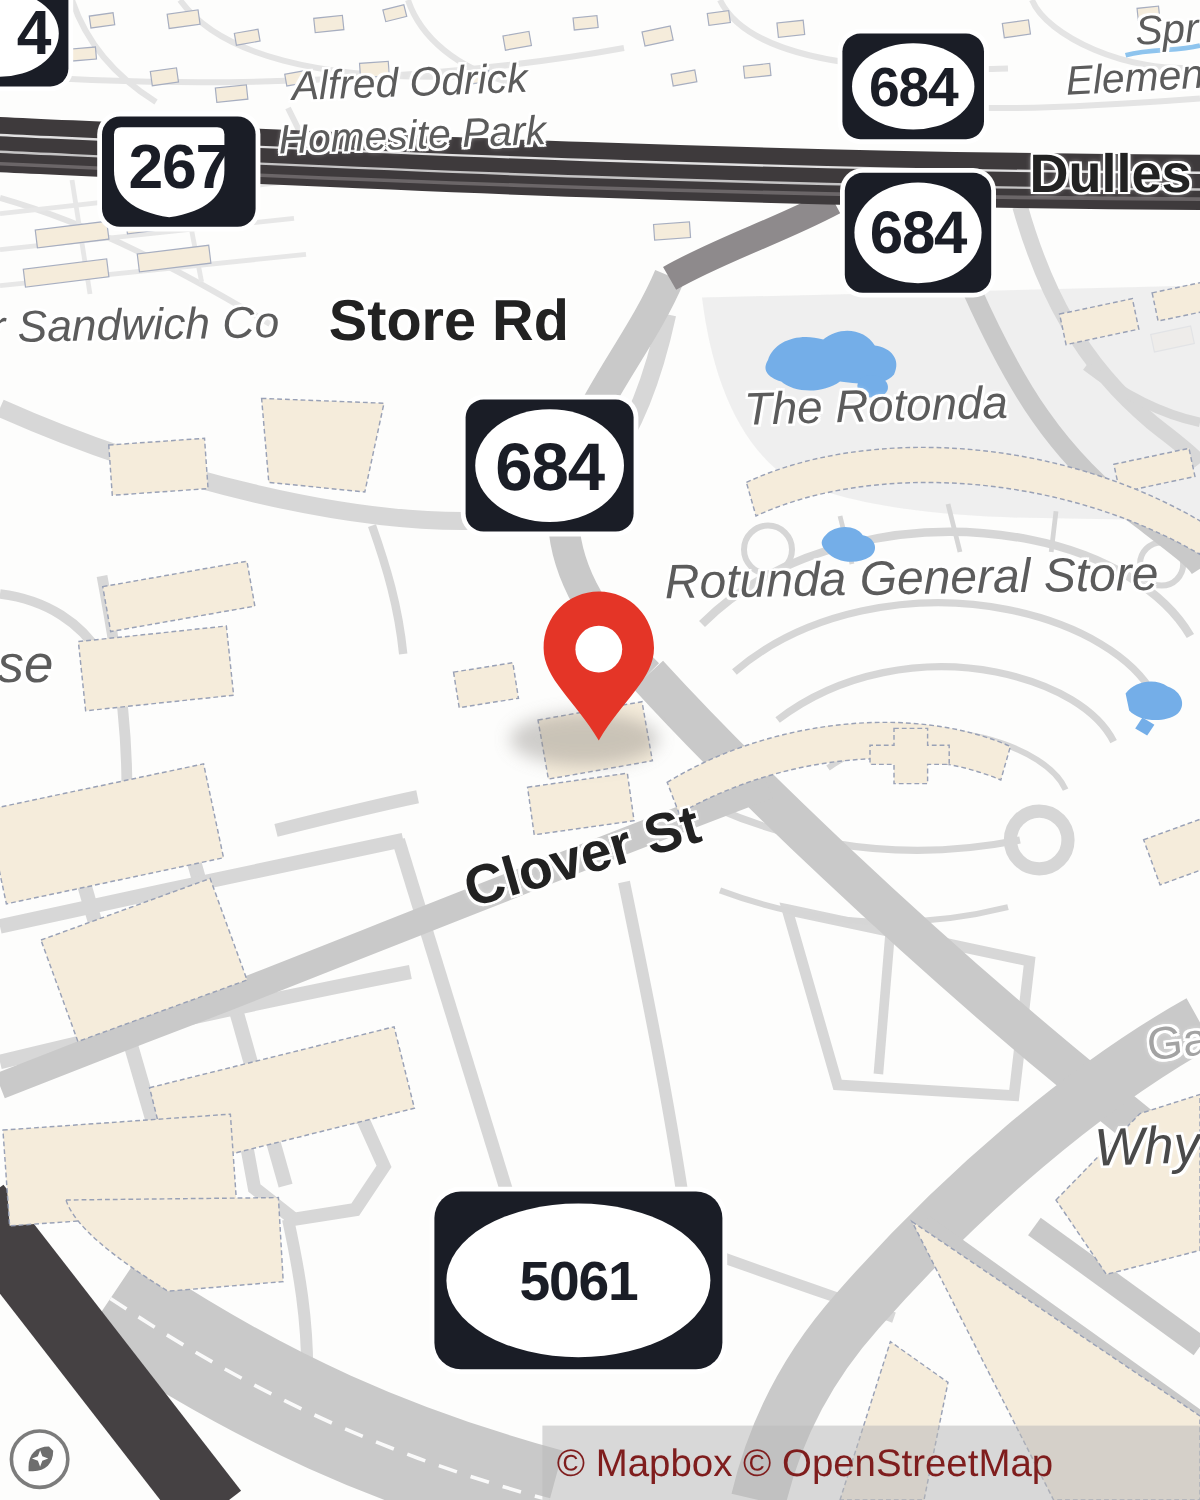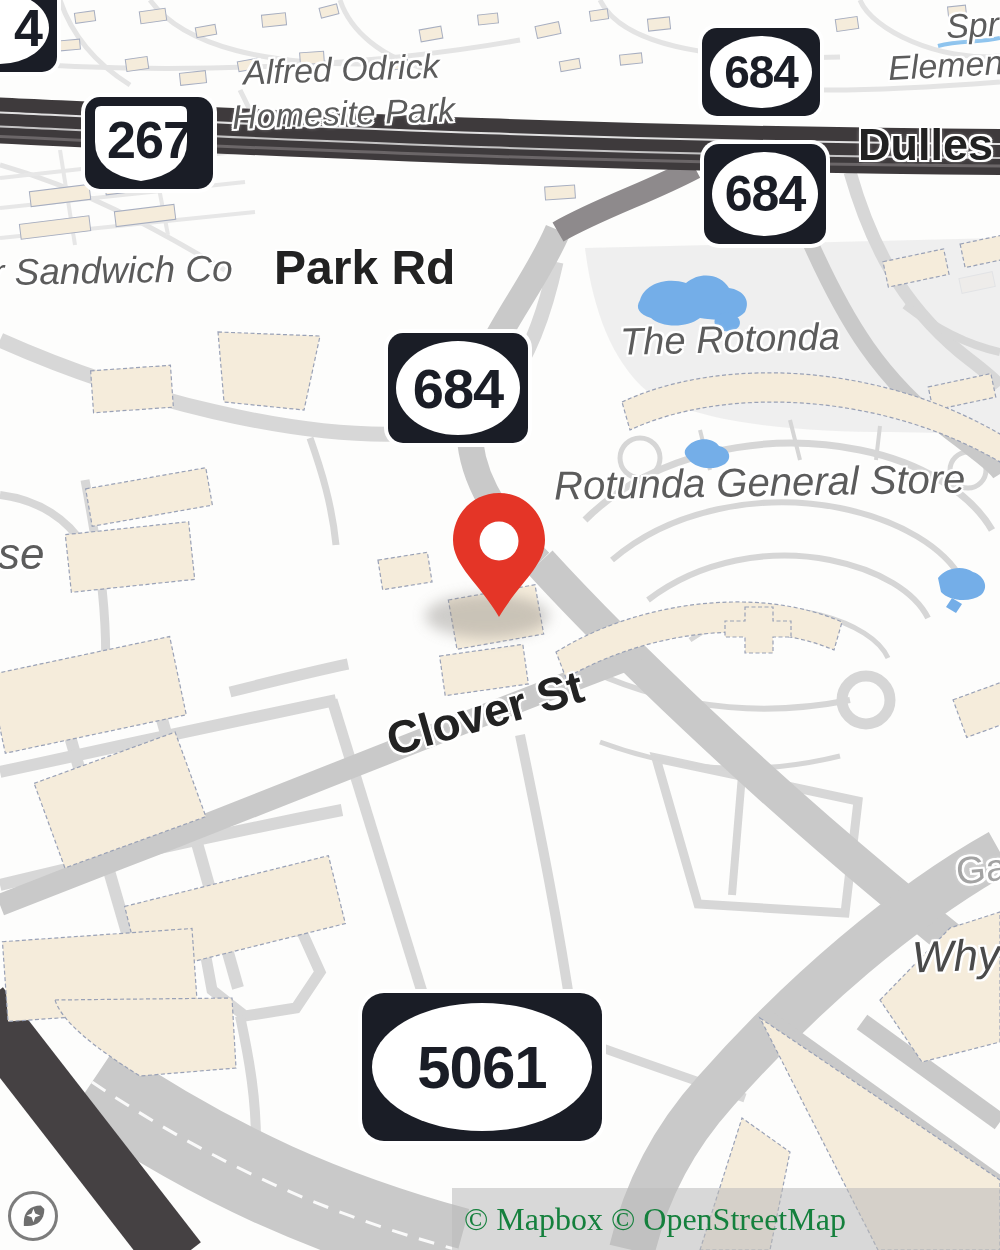--- a/index.html
+++ b/index.html
@@ -19,21 +19,21 @@
   
   .shield{position:absolute;background:#1a1d26;border-radius:15px;
           box-shadow:0 0 0 4px #fff;display:flex;align-items:center;justify-content:center;}
   .shield .oval{position:absolute;inset:8px;background:#fff;border-radius:50%;}
   .shield .num{position:relative;z-index:2;color:#1a1d26;font-weight:700;letter-spacing:-1px;}
   .shield svg.sh{position:absolute;inset:0;}
 
   
   .attrib{position:absolute;left:452px;top:1188px;width:548px;height:62px;
           background:rgba(186,186,186,.55);display:flex;align-items:center;}
-  .attrib span{color:#15803d;font-size:32px;padding-left:12px;letter-spacing:0;font-family:Liberation Serif, serif;}
+  .attrib span{color:#7f1d1d;font-size:32px;padding-left:12px;letter-spacing:0;}
 
   
   .logo{position:absolute;left:8px;top:1191px;width:44px;height:44px;border-radius:50%;
         border:3px solid #7c7c7c;background:rgba(255,255,255,.55);
         display:flex;align-items:center;justify-content:center;}
 
   .pin{position:absolute;left:445px;top:480px;}
 </style>
 </head>
 <body>
@@ -218,29 +218,29 @@
     <span class="num" style="font-size:50px;">684</span>
   </div>
 
   <div class="shield" style="left:388px;top:333px;width:140px;height:110px;">
     <span class="oval"></span>
     <span class="num" style="font-size:56px;">684</span>
   </div>
 
   <div class="shield" style="left:362px;top:993px;width:240px;height:148px;border-radius:22px;">
     <span class="oval" style="inset:10px;"></span>
-    <span class="num" style="font-size:60px;">5061</span>
+    <span class="num" style="font-size:46px;">5061</span>
   </div>
 
   <div class="lbl place" style="left:243px;top:52px;font-size:34px;transform:rotate(-2deg);">Alfred Odrick</div>
   <div class="lbl place" style="left:232px;top:96px;font-size:34px;transform:rotate(-2deg);">Homesite Park</div>
 
   <div class="lbl place" style="left:-8px;top:252px;font-size:37px;transform:rotate(-1deg);">r Sandwich Co</div>
 
-  <div class="lbl roadlbl" style="left:274px;top:244px;font-size:48px;">Park Rd</div>
+  <div class="lbl roadlbl" style="left:274px;top:244px;font-size:48px;">Store Rd</div>
 
   <div class="lbl place" style="left:620px;top:320px;font-size:38px;transform:rotate(-1.5deg);">The Rotonda</div>
 
   <div class="lbl place" style="left:554px;top:462px;font-size:40px;transform:rotate(-1deg);">Rotunda General Store</div>
 
   <div class="lbl roadlbl" style="left:384px;top:690px;font-size:46px;transform:rotate(-16deg);">Clover St</div>
 
   <div class="lbl roadlbl" style="left:858px;top:122px;font-size:45px;">Dulles</div>
 
   <div class="lbl place" style="left:946px;top:8px;font-size:34px;transform:rotate(-3deg);">Spr</div>

